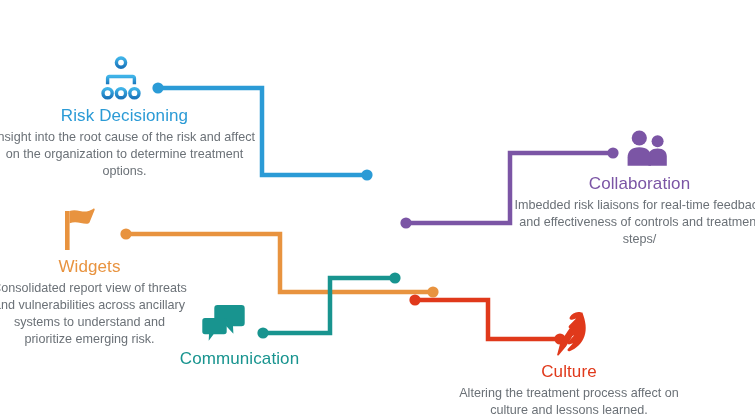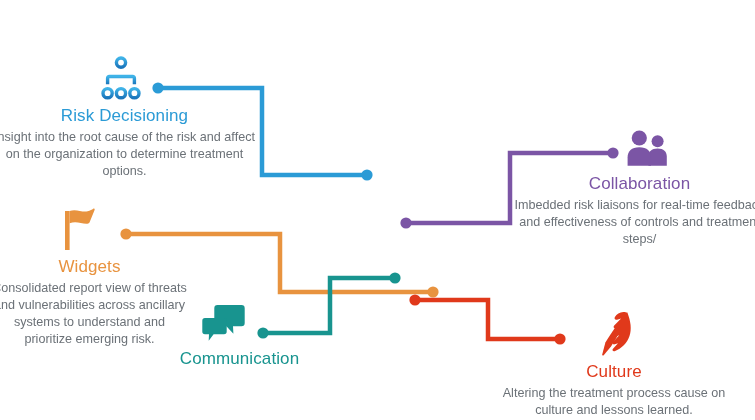--- a/index.html
+++ b/index.html
@@ -80,21 +80,21 @@
 
   #node-communication {
     left: 92px;
     top: 259px;
     width: 295px;
   }
   #node-communication .node-icon { margin-left: 108px; }
   #node-communication .node-title { color: #18948f; text-align: center; }
 
   #node-culture {
-    left: 489px;
+    left: 444px;
     top: 266px;
     width: 250px;
   }
   #node-culture .node-icon { margin-left: 104px; }
   #node-culture .node-title { color: #e0391b; }
 </style>
 </head>
 <body>
 
 <div id="canvas">
@@ -223,16 +223,16 @@
           <path d="M33.4,2.5 c-4.8,-1.6 -9.4,0.8 -11.5,4.6 c-1.0,1.8 0.4,3.2 2.2,2.6
                    l4.0,-1.3 l-6.9,7.0 c-1.4,1.4 -0.2,3.3 1.6,2.8 l4.5,-1.2
                    l-6.5,6.8 c-1.4,1.4 -0.2,3.3 1.6,2.7 l3.8,-1.2
                    l-6.0,6.4 c-1.3,1.4 -0.1,3.2 1.6,2.6 l3.2,-1.1
                    l-5.0,5.6 c-1.2,1.3 0.0,3.0 1.6,2.4
                    c7.0,-2.6 12.6,-8.0 14.9,-15.1 c2.3,-7.2 1.3,-14.3 -2.1,-23.6 Z"></path>
         </g>
       </svg>
     </span>
     <div class="node-title">Culture</div>
-    <div class="node-desc">Altering the treatment process cause on culture and lessons learned.</div>
+    <div class="node-desc">Altering the treatment process affect on culture and lessons learned.</div>
   </div>
 
 </div>
 
 </body></html>

